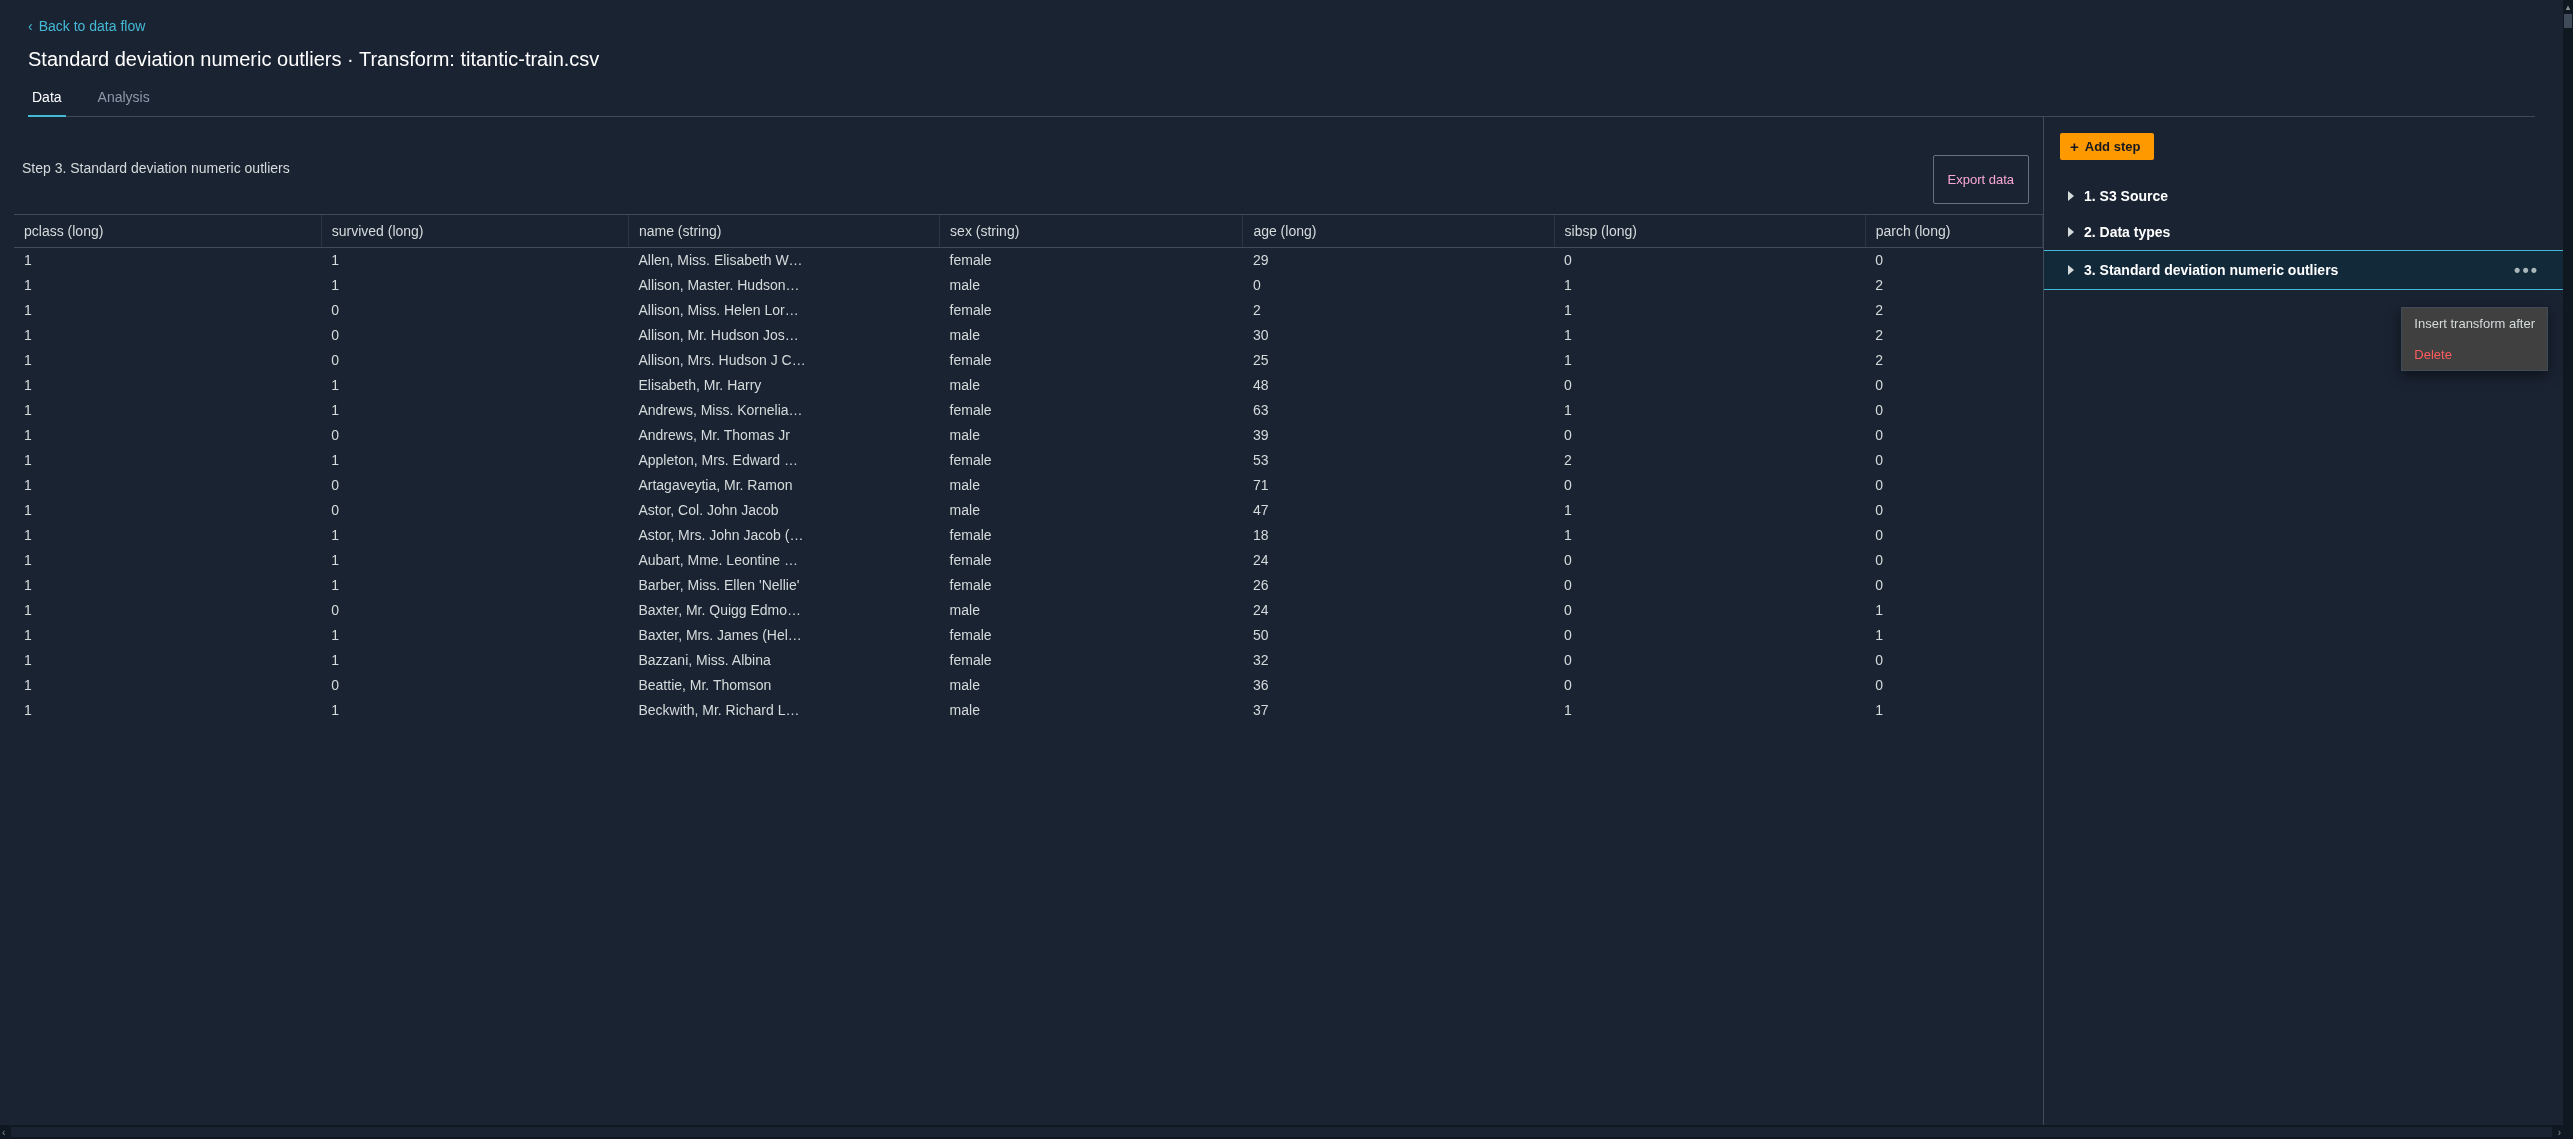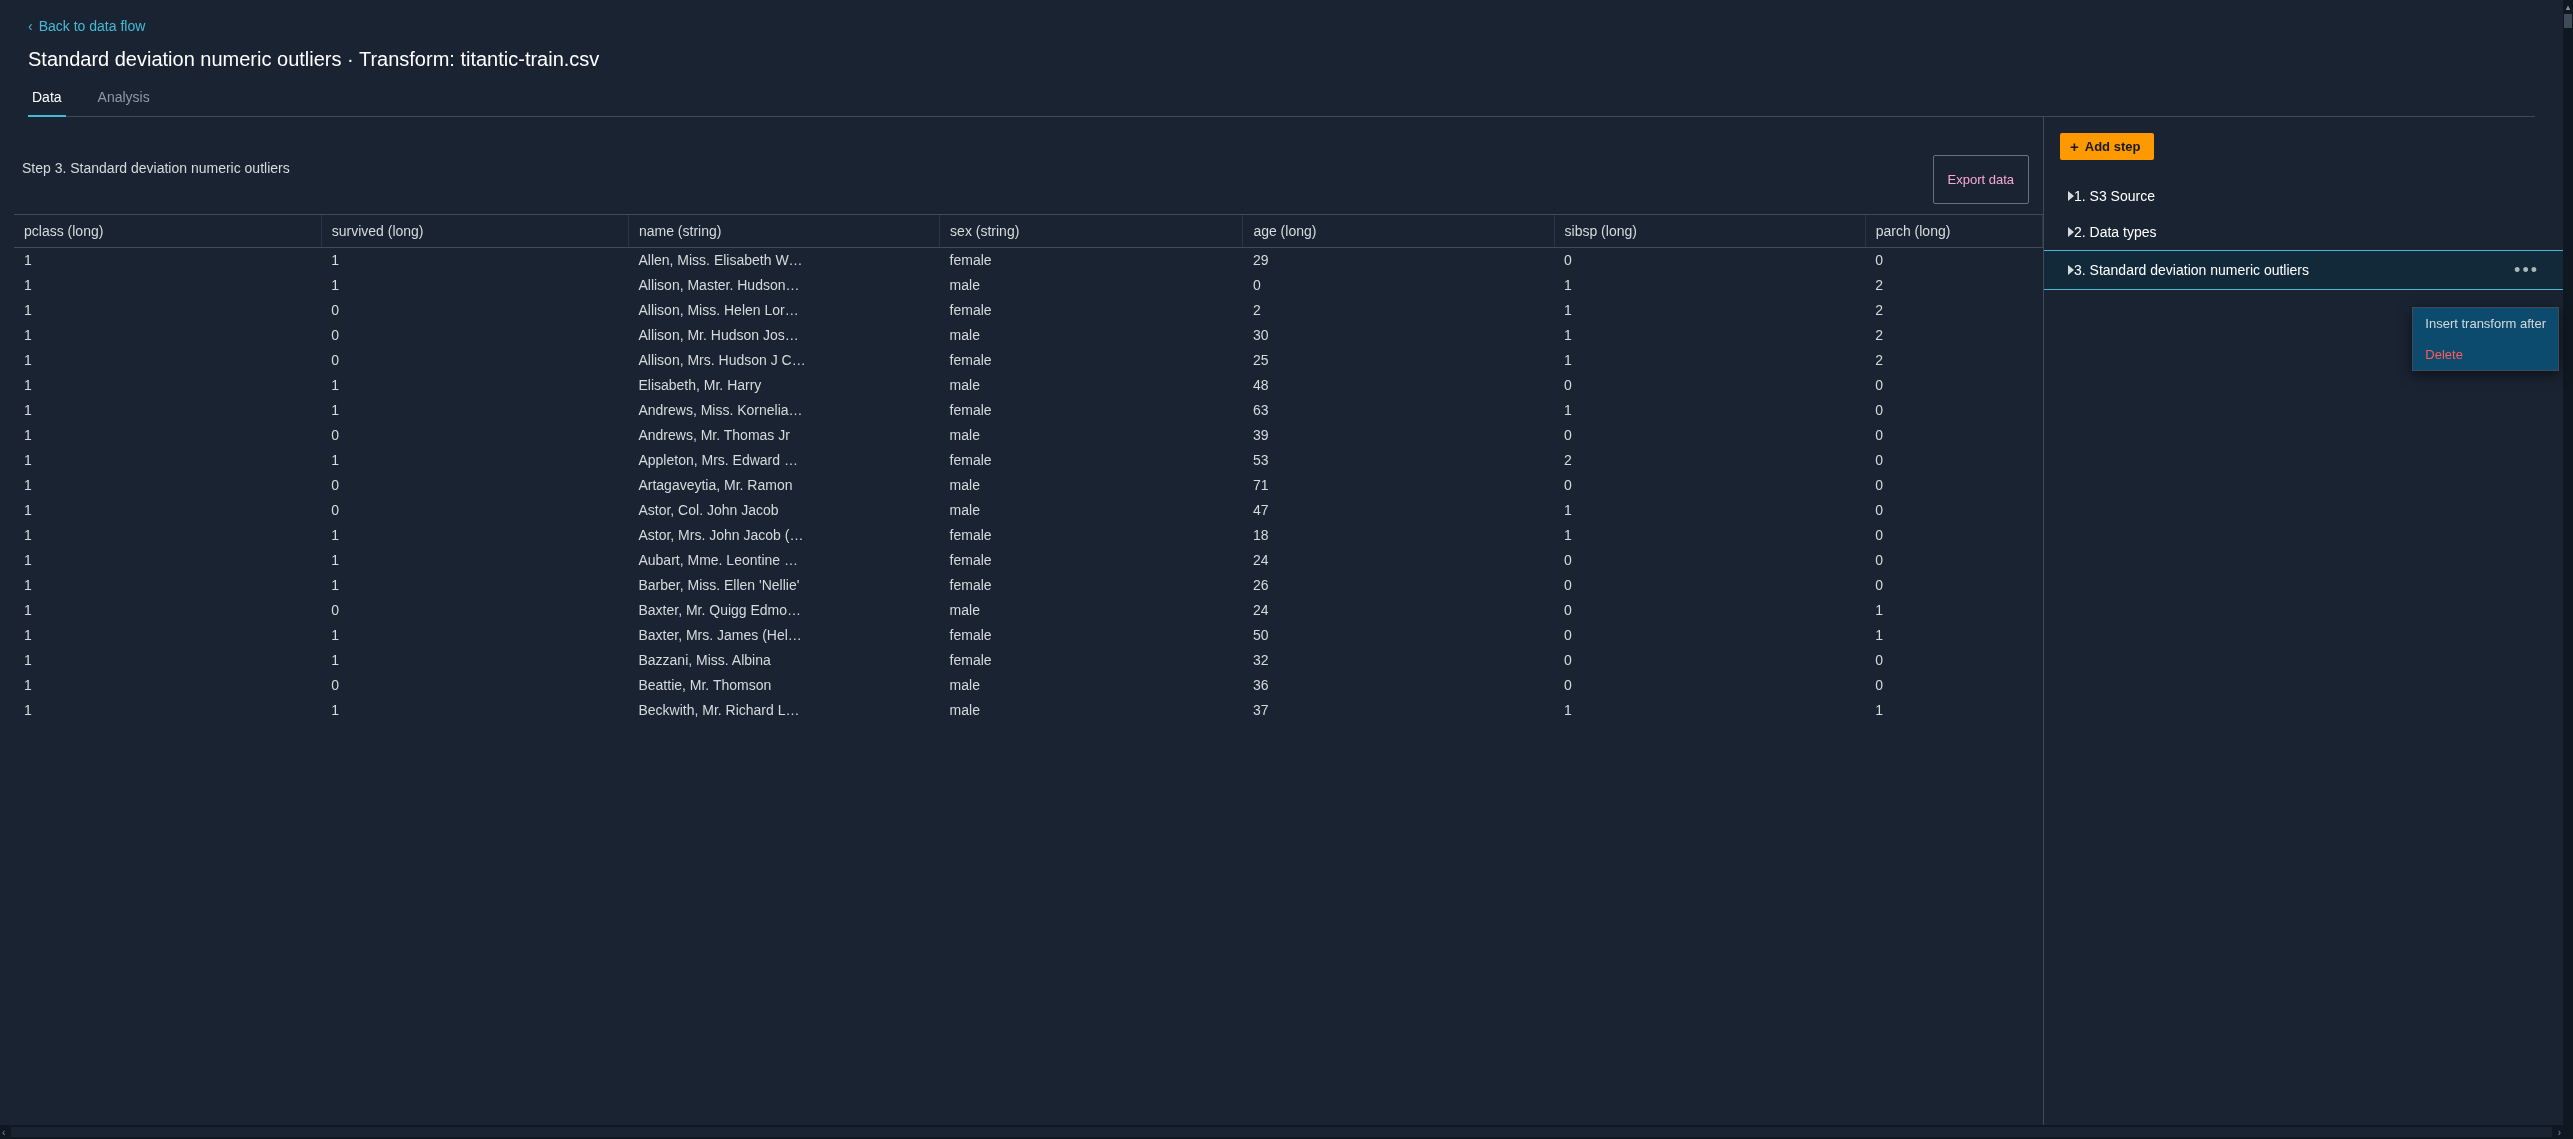--- a/index.html
+++ b/index.html
@@ -156,25 +156,25 @@
     cursor: pointer;
     display: inline-flex;
     align-items: center;
     gap: 6px;
   }
   .add-step .plus { font-size: 15px; line-height: 1; font-weight: 700; }
   .step-list { margin-top: 18px; }
   .step-item {
     display: flex;
     align-items: center;
-    gap: 0;
+    gap: 10px;
     padding: 10px 8px;
     cursor: pointer;
     color: #ffffff;
-    font-weight: 400;
+    font-weight: 700;
     font-size: 14px;
     position: relative;
   }
   .step-item .caret {
     width: 0; height: 0;
     border-top: 5px solid transparent;
     border-bottom: 5px solid transparent;
     border-left: 6px solid #d5dbdb;
   }
   .step-item.selected {
@@ -187,23 +187,23 @@
   .step-item .dots {
     margin-left: auto;
     color: #aab7b8;
     font-size: 18px;
     letter-spacing: 2px;
     cursor: pointer;
     line-height: 1;
   }
   .context-menu {
     position: absolute;
-    right: 4px;
+    right: 15px;
     top: 190px;
-    background: #0c4a6e;
+    background: #404040;
     border: 1px solid #3f4b58;
     min-width: 135px;
     z-index: 50;
     box-shadow: 0 4px 12px rgba(0,0,0,.5);
   }
   .context-menu .mi {
     padding: 8px 12px;
     font-size: 13px;
     color: #d5dbdb;
     cursor: pointer;

